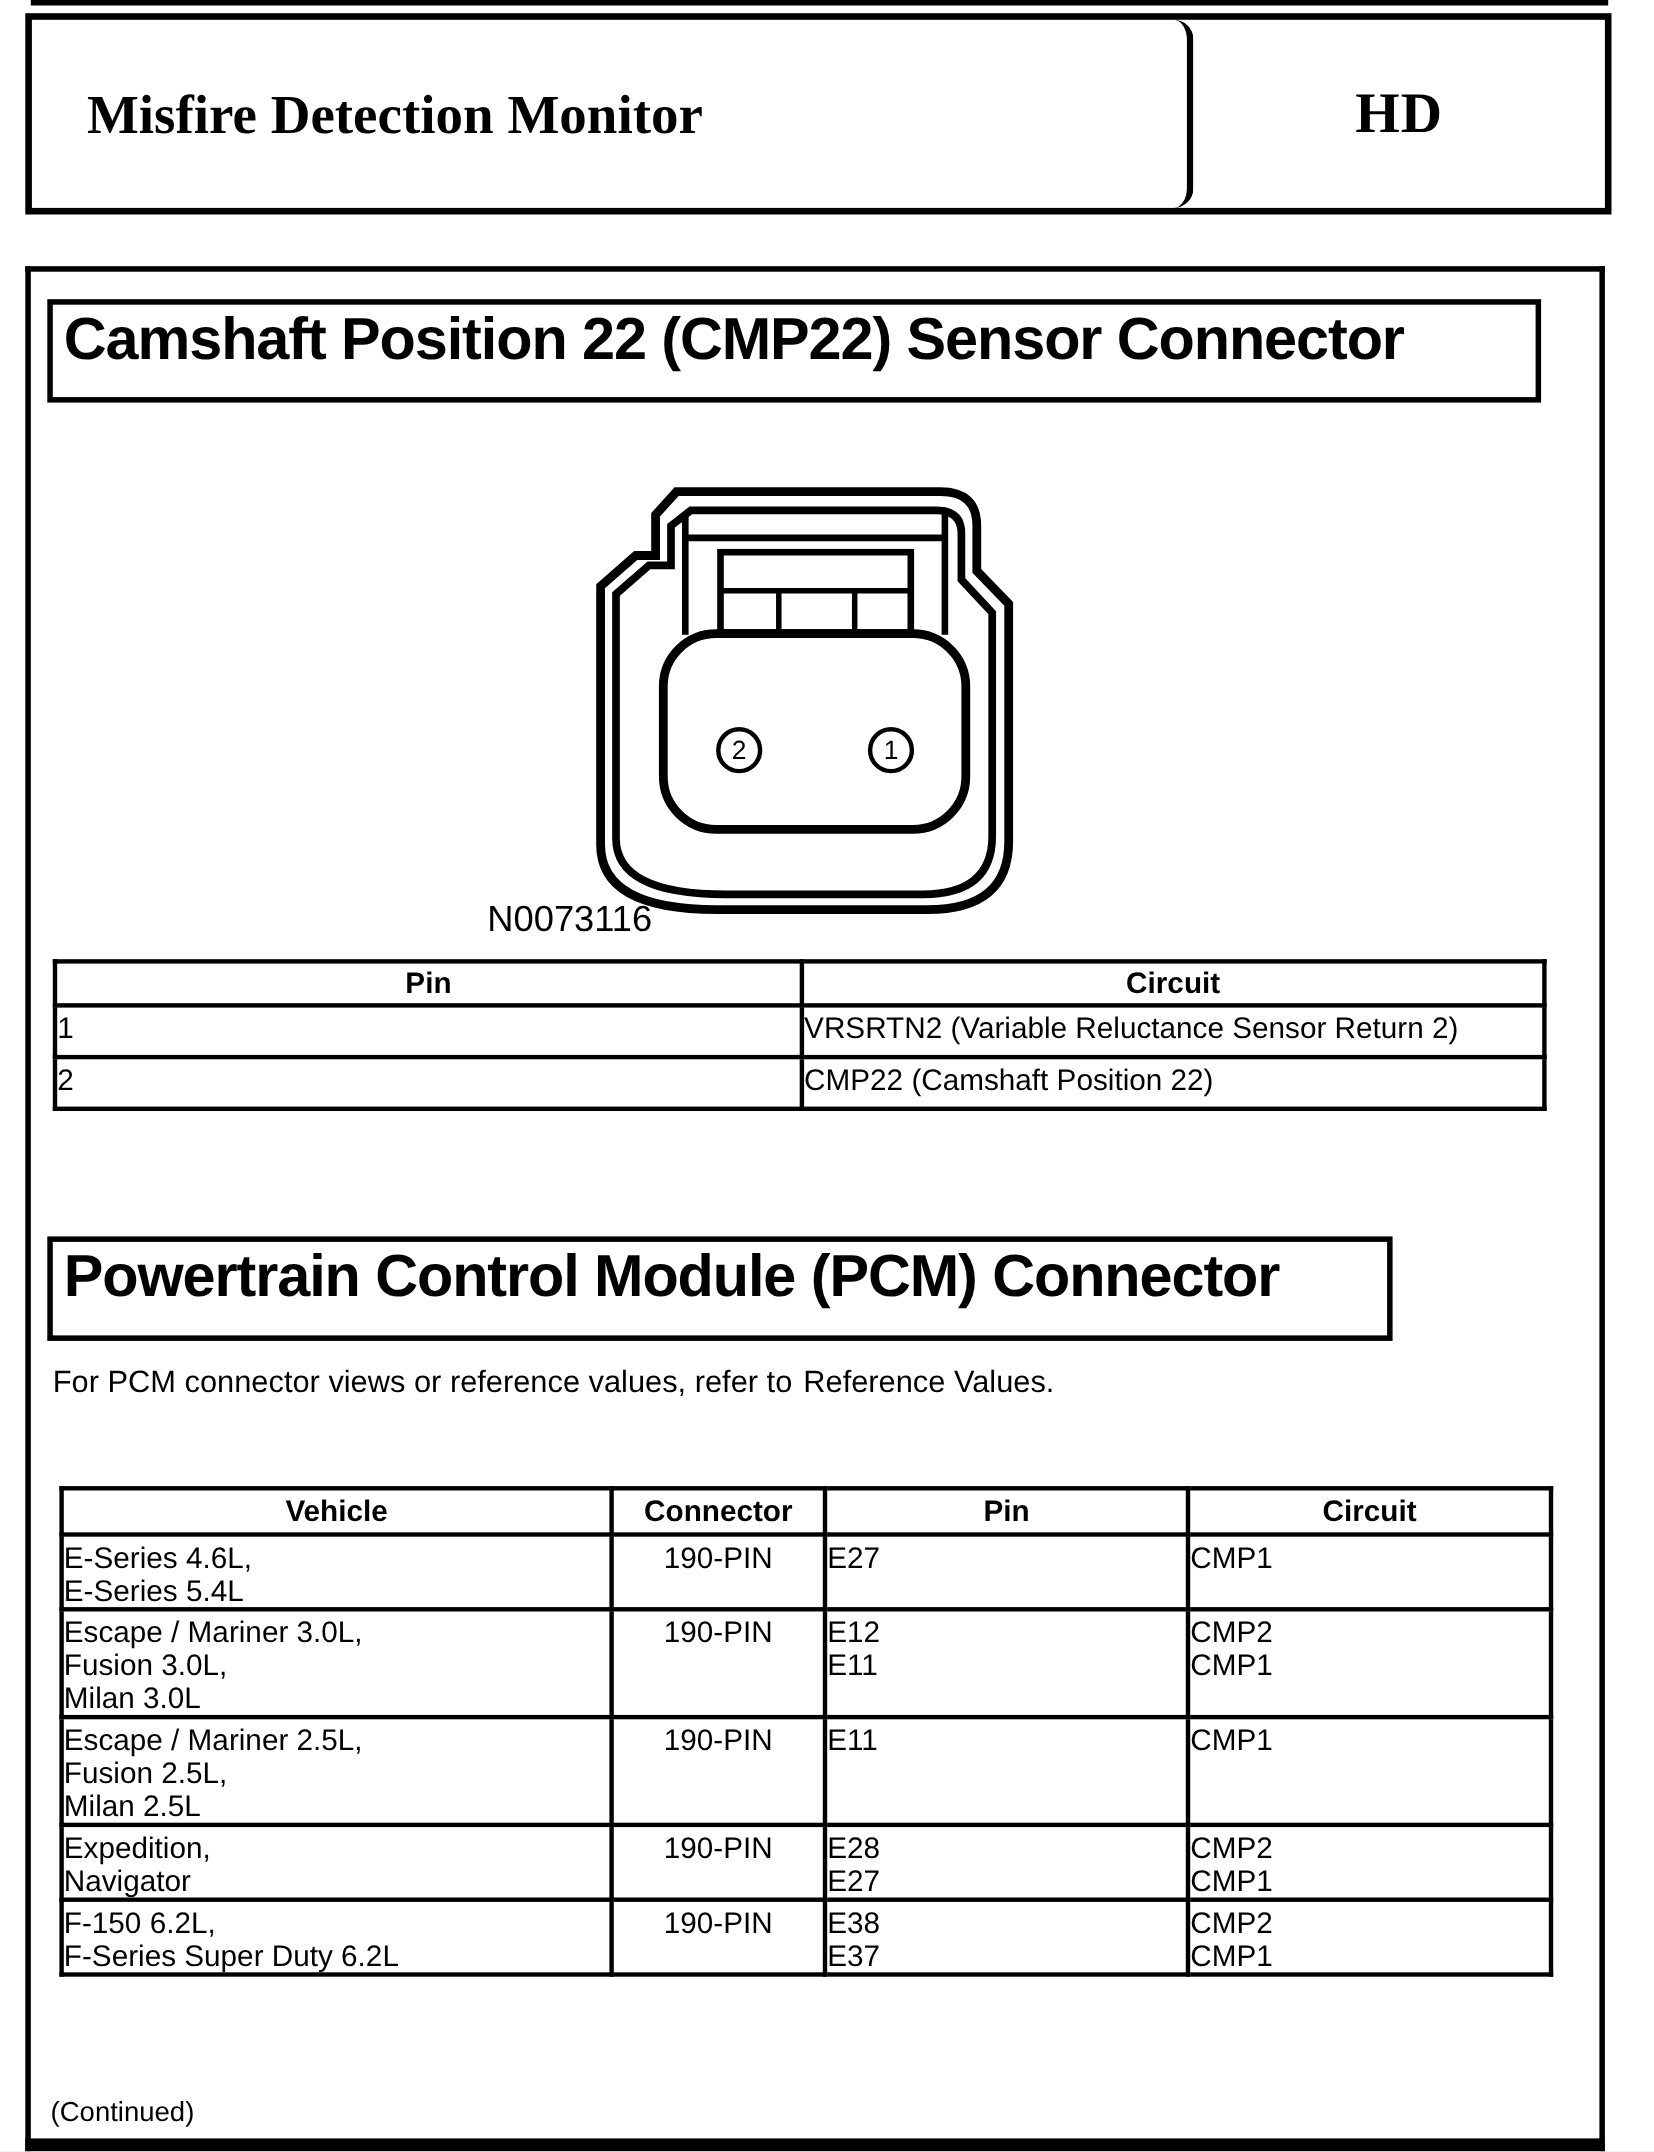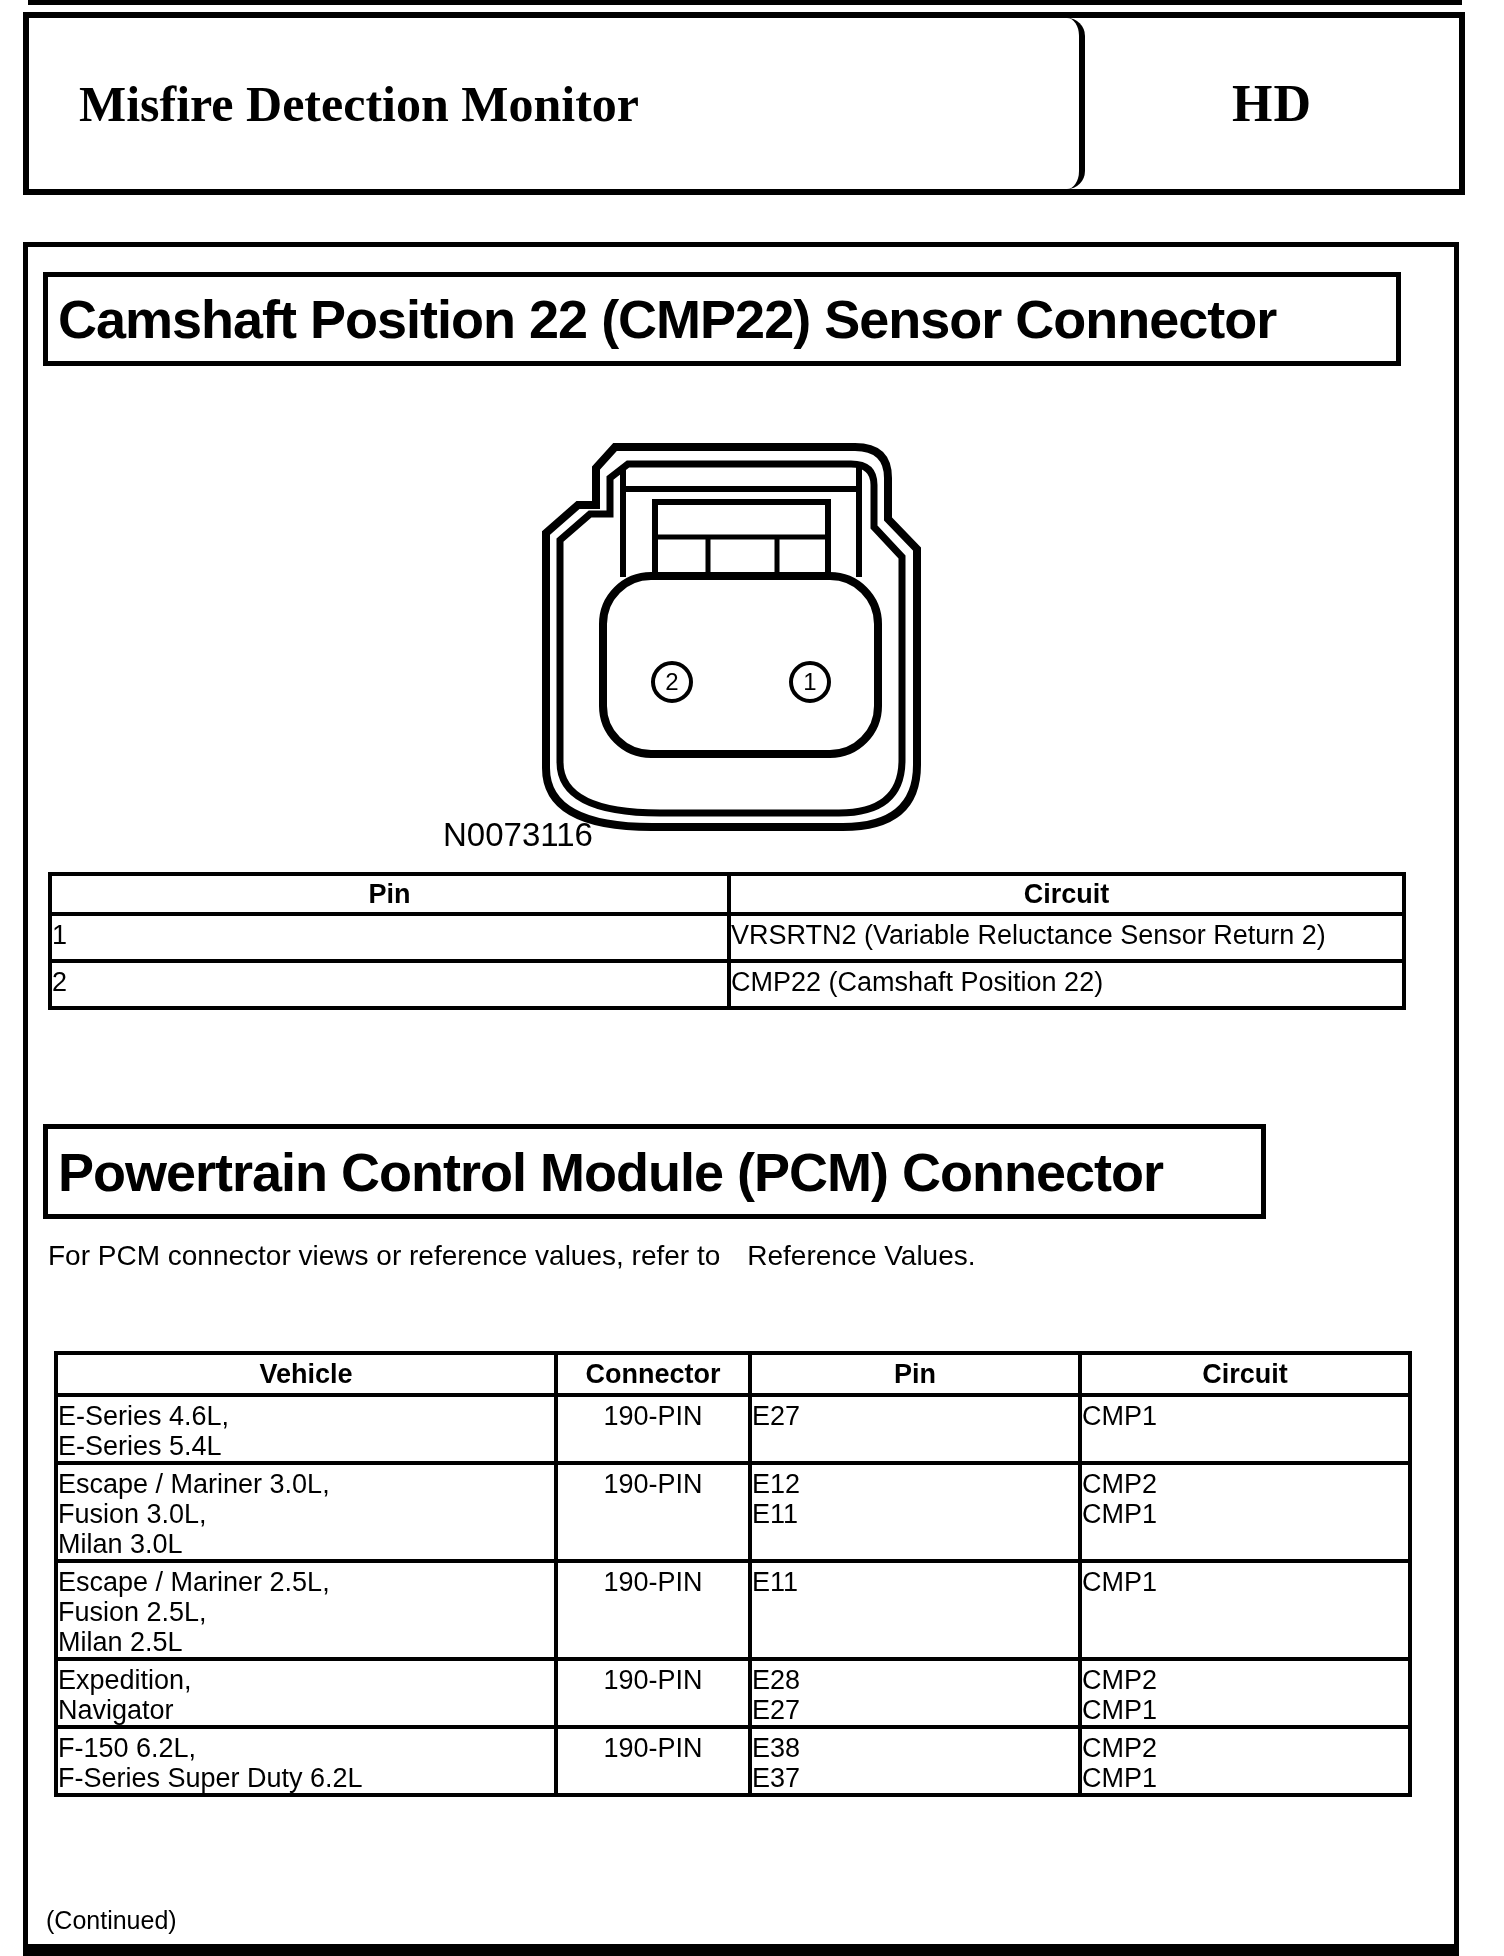--- a/index.html
+++ b/index.html
@@ -29,21 +29,21 @@
 
   
   #content-box {
     position:absolute; left:23px; top:242px; width:1436px; height:1714px;
     border:5px solid #000; border-bottom:none; box-sizing:border-box;
   }
   #bottom-bar { position:absolute; left:23px; top:1944px; width:1436px; height:12px; background:#000; }
 
   .heading-box {
     position:absolute; border:5px solid #000; box-sizing:border-box;
-    display:flex; align-items:center; background:#fff;
+    display:flex; align-items:flex-start; background:#fff;
   }
   .heading-text {
     font-weight:bold; font-size:54px; padding-left:10px; white-space:nowrap; letter-spacing:-1px;
   }
   #cmp-heading-box { left:43px; top:272px; width:1358px; height:94px; }
   #pcm-heading-box { left:43px; top:1124px; width:1223px; height:95px; }
 
   
   #connector-figure { position:absolute; left:495px; top:428px; width:450px; height:412px; }
   #figure-label { position:absolute; left:443px; top:816px; font-size:33px; }
@@ -59,21 +59,21 @@
   td.ctr { text-align:center; line-height:30px; white-space:pre-line; }
 
   #pin-table { left:48px; top:872px; width:1354px; }
   #pin-table th { height:36px; }
   #pin-table td { height:39px; }
 
   #vehicle-table { left:54px; top:1351px; width:1354px; }
   #vehicle-table th { height:38px; }
 
   #intro-line { position:absolute; left:48px; top:1240px; font-size:28px; }
-  #intro-link { margin-left:27px; }
+  #intro-link { margin-left:10px; }
   #continued-note { position:absolute; left:46px; top:1906px; font-size:25px; }
 </style>
 </head>
 <body>
 
 <div id="page">
 
   <div class="artifact" style="left:28px; top:0; width:1434px; height:5px;"></div>
 
   <div id="header-box">

